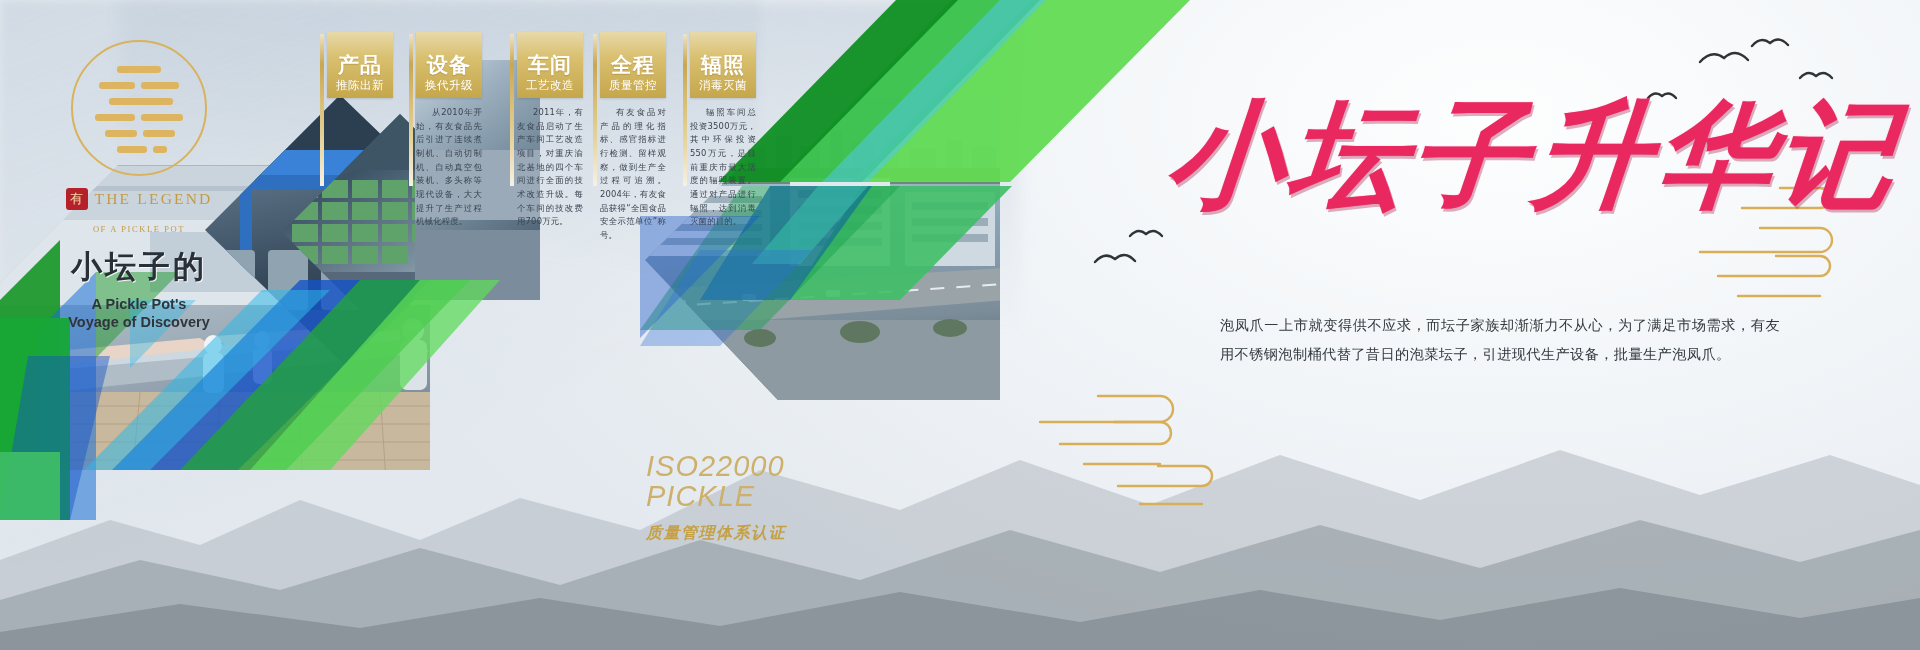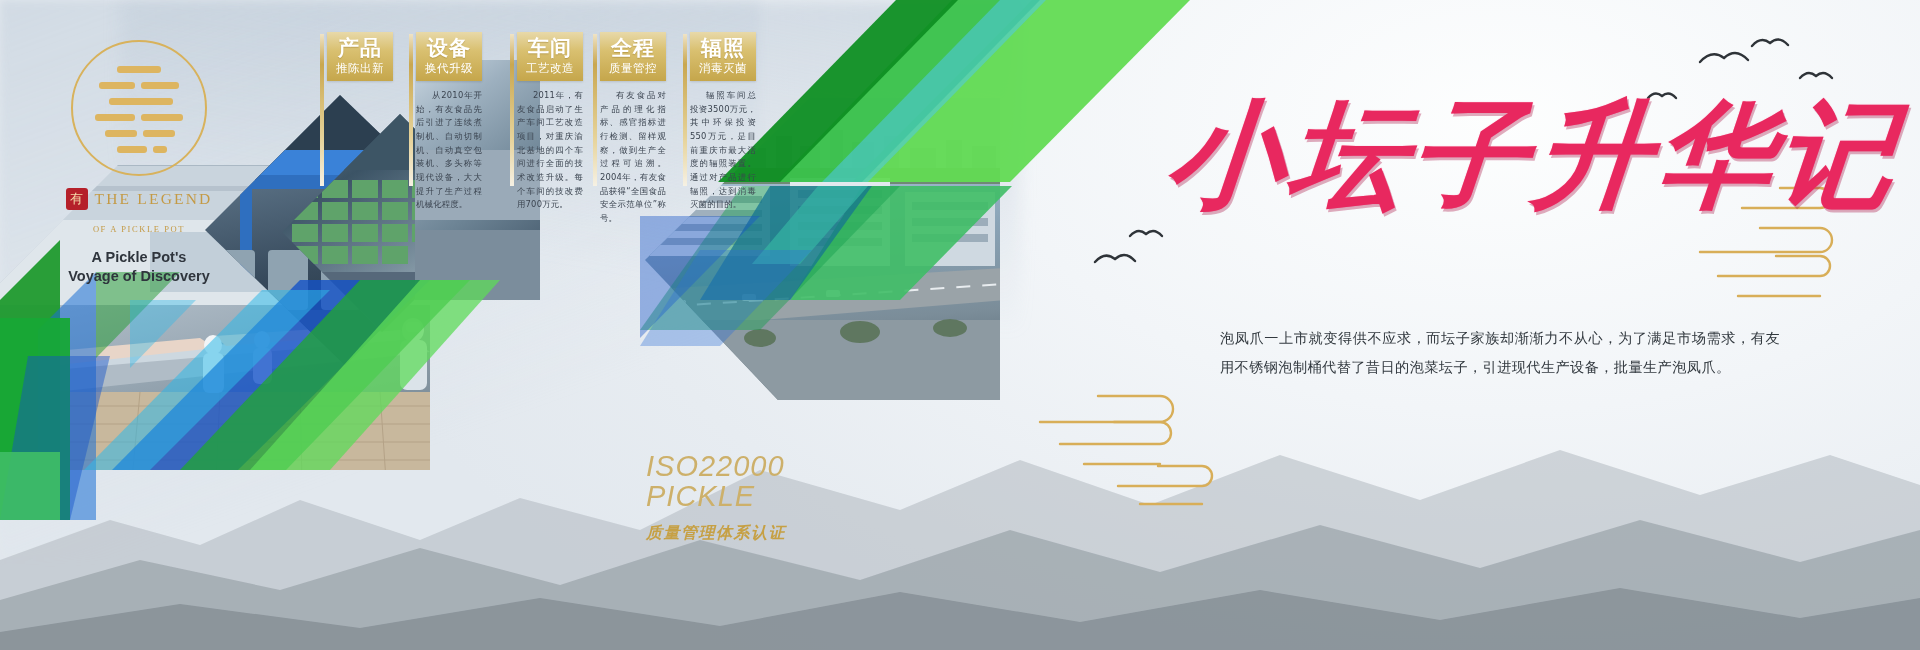--- a/index.html
+++ b/index.html
@@ -55,21 +55,21 @@
     margin-top:9px;color:#2f353d;font-size:14.5px;line-height:1.28;
     font-weight:700;text-align:center;
   }
 
   
   .card{position:absolute;top:32px;width:66px;z-index:25;}
   .card .bar{position:absolute;left:-7px;top:2px;width:4px;height:152px;
     background:linear-gradient(180deg,#efe3c6,#c9a74f 20%,#e7d49c 70%,#f6f1e4);}
   .card .head{
     background:linear-gradient(180deg,#e8d9a9 0%,#d9c070 38%,#c5a64b 100%);
-    padding:5px 4px 5px;text-align:center;box-shadow:0 1px 2px rgba(0,0,0,.12);
+    padding:22px 4px 5px;text-align:center;box-shadow:0 1px 2px rgba(0,0,0,.12);
   }
   .card .head .h1{
     color:#fff;font-weight:700;font-size:21px;letter-spacing:1px;line-height:1.06;
     font-family:"DejaVu Sans",sans-serif;
     text-shadow:0 1px 1px rgba(150,120,40,.45);
   }
   .card .head .h2{
     margin-top:2px;color:#fff;font-weight:400;font-size:11.5px;letter-spacing:.5px;
     font-family:"DejaVu Sans",sans-serif;
   }
@@ -92,23 +92,23 @@
     position:absolute;left:1168px;top:96px;z-index:28;
     font-family:"DejaVu Serif","Liberation Serif",serif;
     font-size:116px;line-height:1;font-weight:700;letter-spacing:6px;
     color:#e8285f;
     font-style:italic;
     text-shadow:2px 3px 0 rgba(170,20,70,.35), 0 0 1px rgba(255,120,160,.8);
     white-space:nowrap;
     transform:skewX(-5deg);
   }
   #hero-para{
-    position:absolute;left:1220px;top:324px;width:560px;z-index:28;
+    position:absolute;left:1220px;top:312px;width:560px;z-index:28;
     color:#32393f;font-size:14.2px;line-height:2.05;letter-spacing:.4px;
-    font-family:Liberation Sans, sans-serif;text-align:justify;
+    font-family:Liberation Mono, monospace;text-align:justify;
   }
 </style>
 </head>
 <body>
 
 <div id="stage">
 
   <div class="mist-left"></div>
   <div class="mist-top"></div>
 
@@ -422,20 +422,21 @@
       <i style="left:70px;top:88px;width:32px;height:7px;"></i>
       <i style="left:44px;top:104px;width:30px;height:7px;"></i>
       <i style="left:80px;top:104px;width:14px;height:7px;"></i>
     </div>
     <div class="brand-en">
       <span class="brand-chop">有</span>
       <span class="big">THE LEGEND</span>
     </div>
     <div class="brand-sub">OF A PICKLE POT</div>
     <div class="cn-title">
+      <div>小坛子的</div>
     </div>
     <div class="en-title">
       <div>A Pickle Pot's</div>
       <div>Voyage of Discovery</div>
     </div>
   </div>
 
   <div class="card" style="left:327px;">
     <div class="bar"></div>
     <div class="head">

